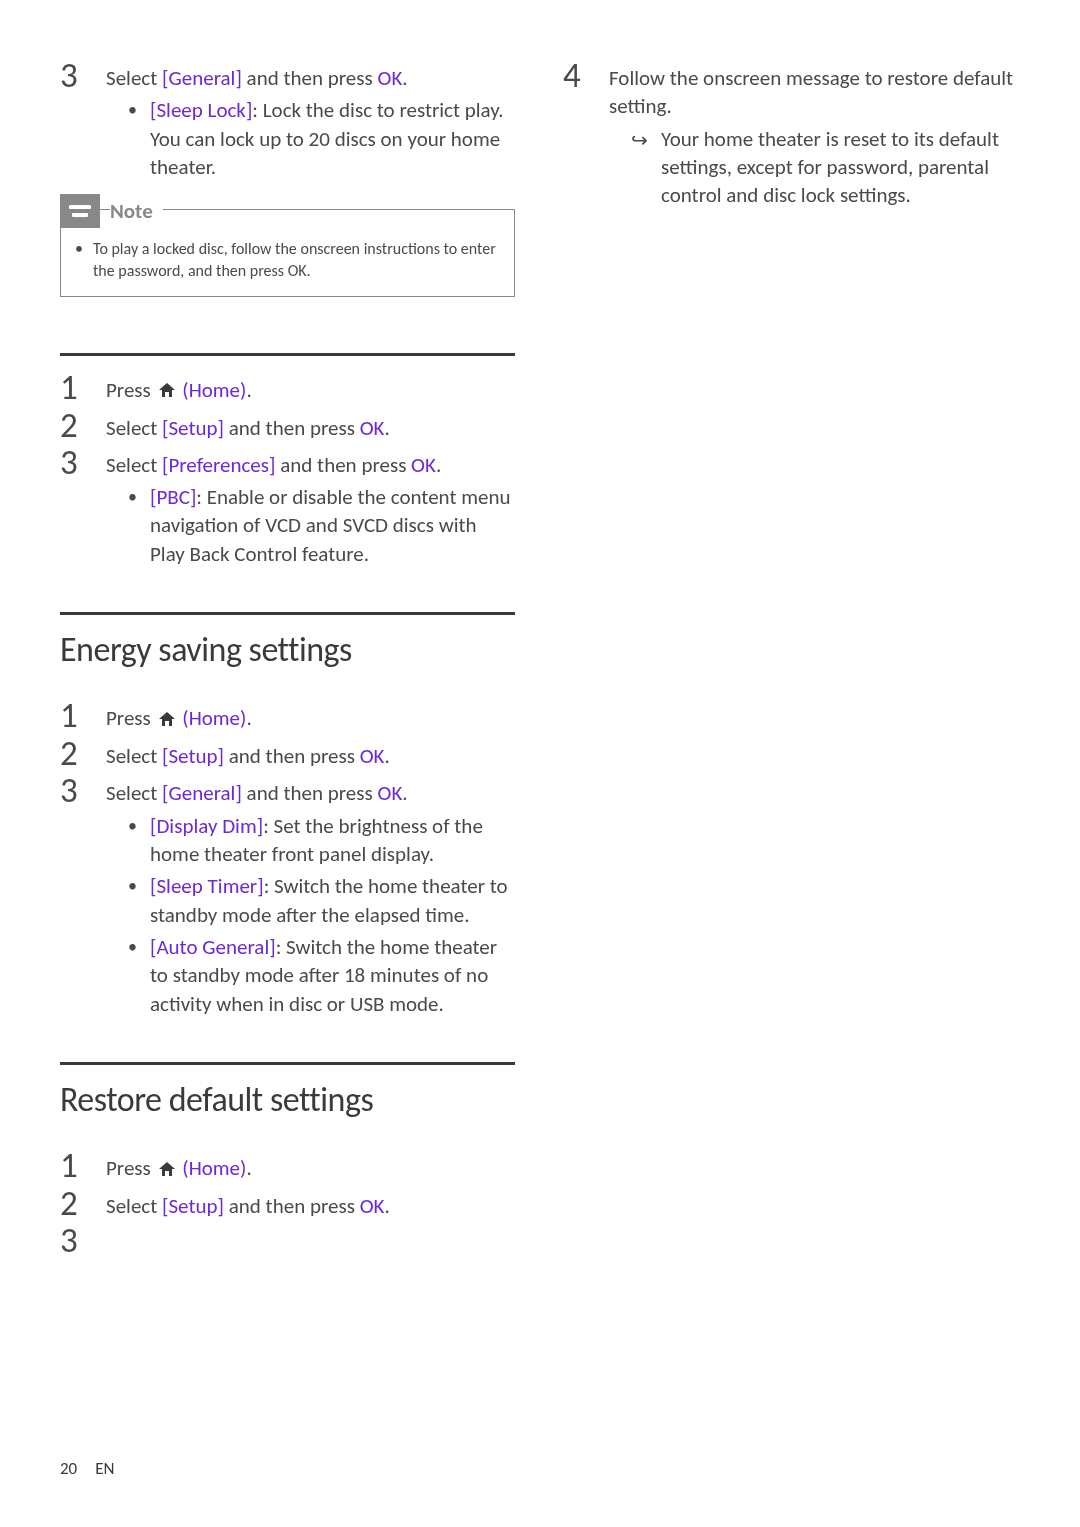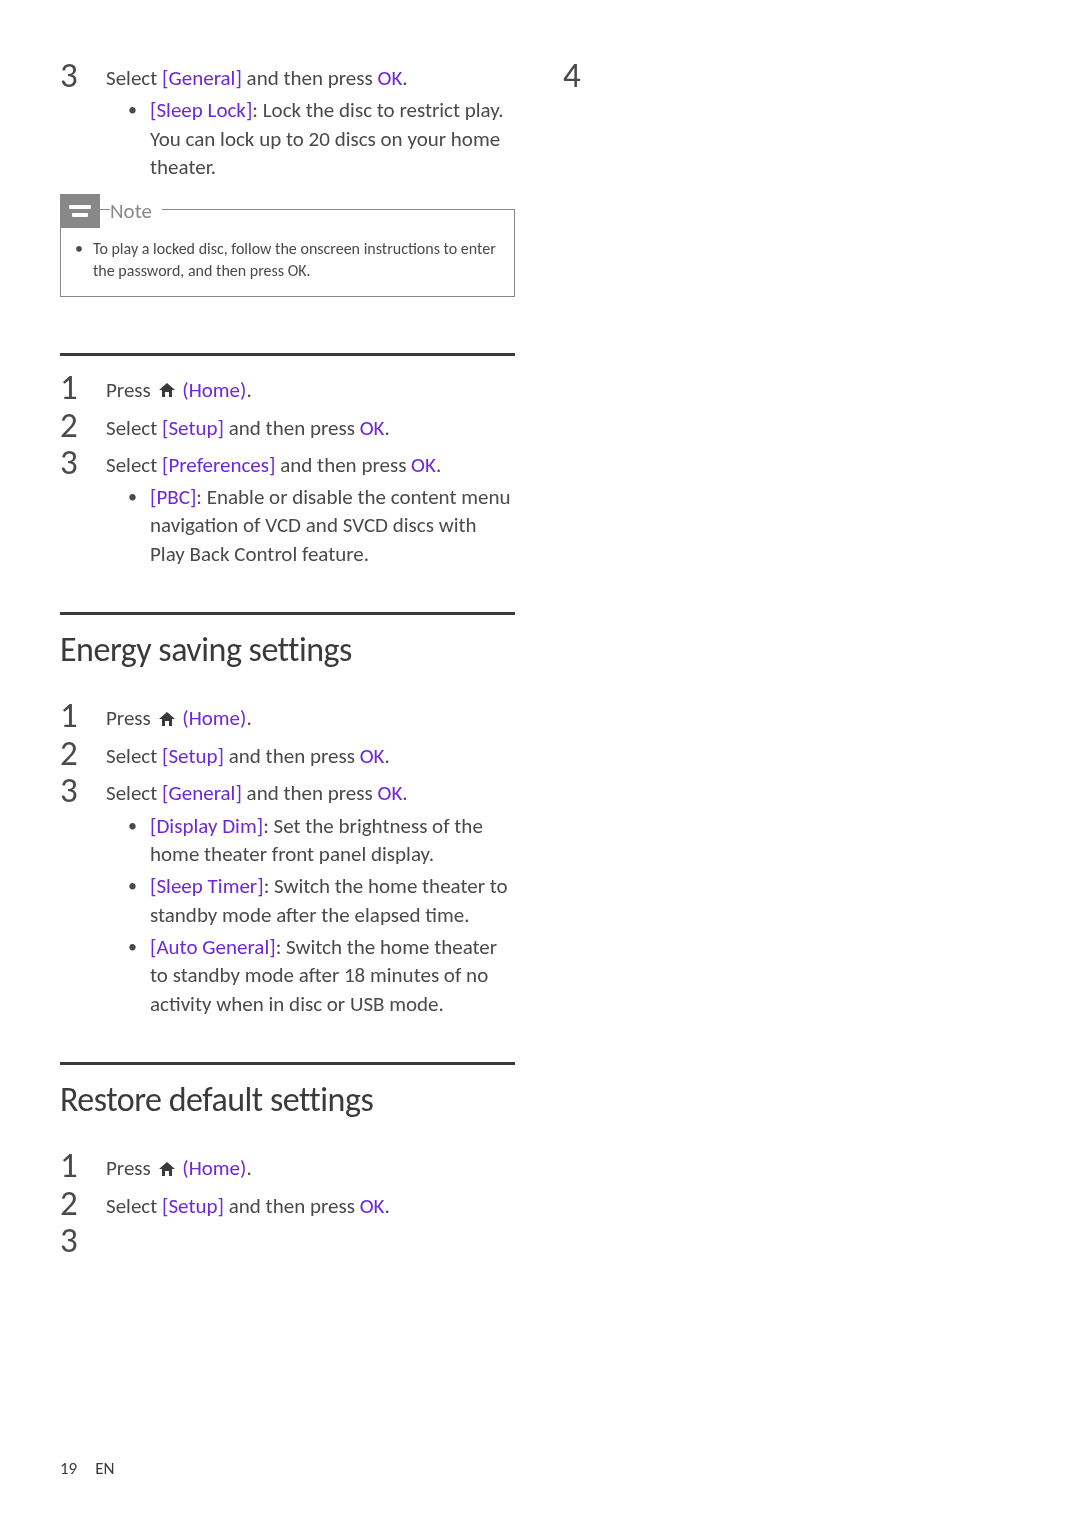--- a/index.html
+++ b/index.html
@@ -118,21 +118,21 @@
       width: 22px;
       height: 4px;
       background: #fff;
       margin: 2px 0;
       border-radius: 1px;
     }
     .note-label {
       font-size: 21px;
       color: #888;
       margin-left: 10px;
-      font-weight: 400;
+      font-weight: 700;
       background: #fff;
       padding-right: 10px;
     }
     .note-body {
       padding: 4px 14px 14px 14px;
     }
     .note-body-item {
       display: flex;
       align-items: flex-start;
       font-size: 16px;
@@ -309,19 +309,28 @@
     </div>
     <div class="step-row">
       <div class="step-num">3</div>
     </div>
 
   </div>
 
   <div class="col col-right">
     <div class="step-row">
       <div class="step-num">4</div>
+      <div class="step-body">
+        <span>Follow the onscreen message to restore default setting.</span>
+        <div class="arrow-list">
+          <div class="arrow-item">
+            <div class="arrow-icon">↪</div>
+            <div>Your home theater is reset to its default settings, except for password, parental control and disc lock settings.</div>
+          </div>
+        </div>
+      </div>
     </div>
   </div>
 </div>
 
 <div class="footer">
-  <span class="pn">19</span><span class="lang">EN</span>
+  <span class="pn">20</span><span class="lang">EN</span>
 </div>
 
 </body></html>

